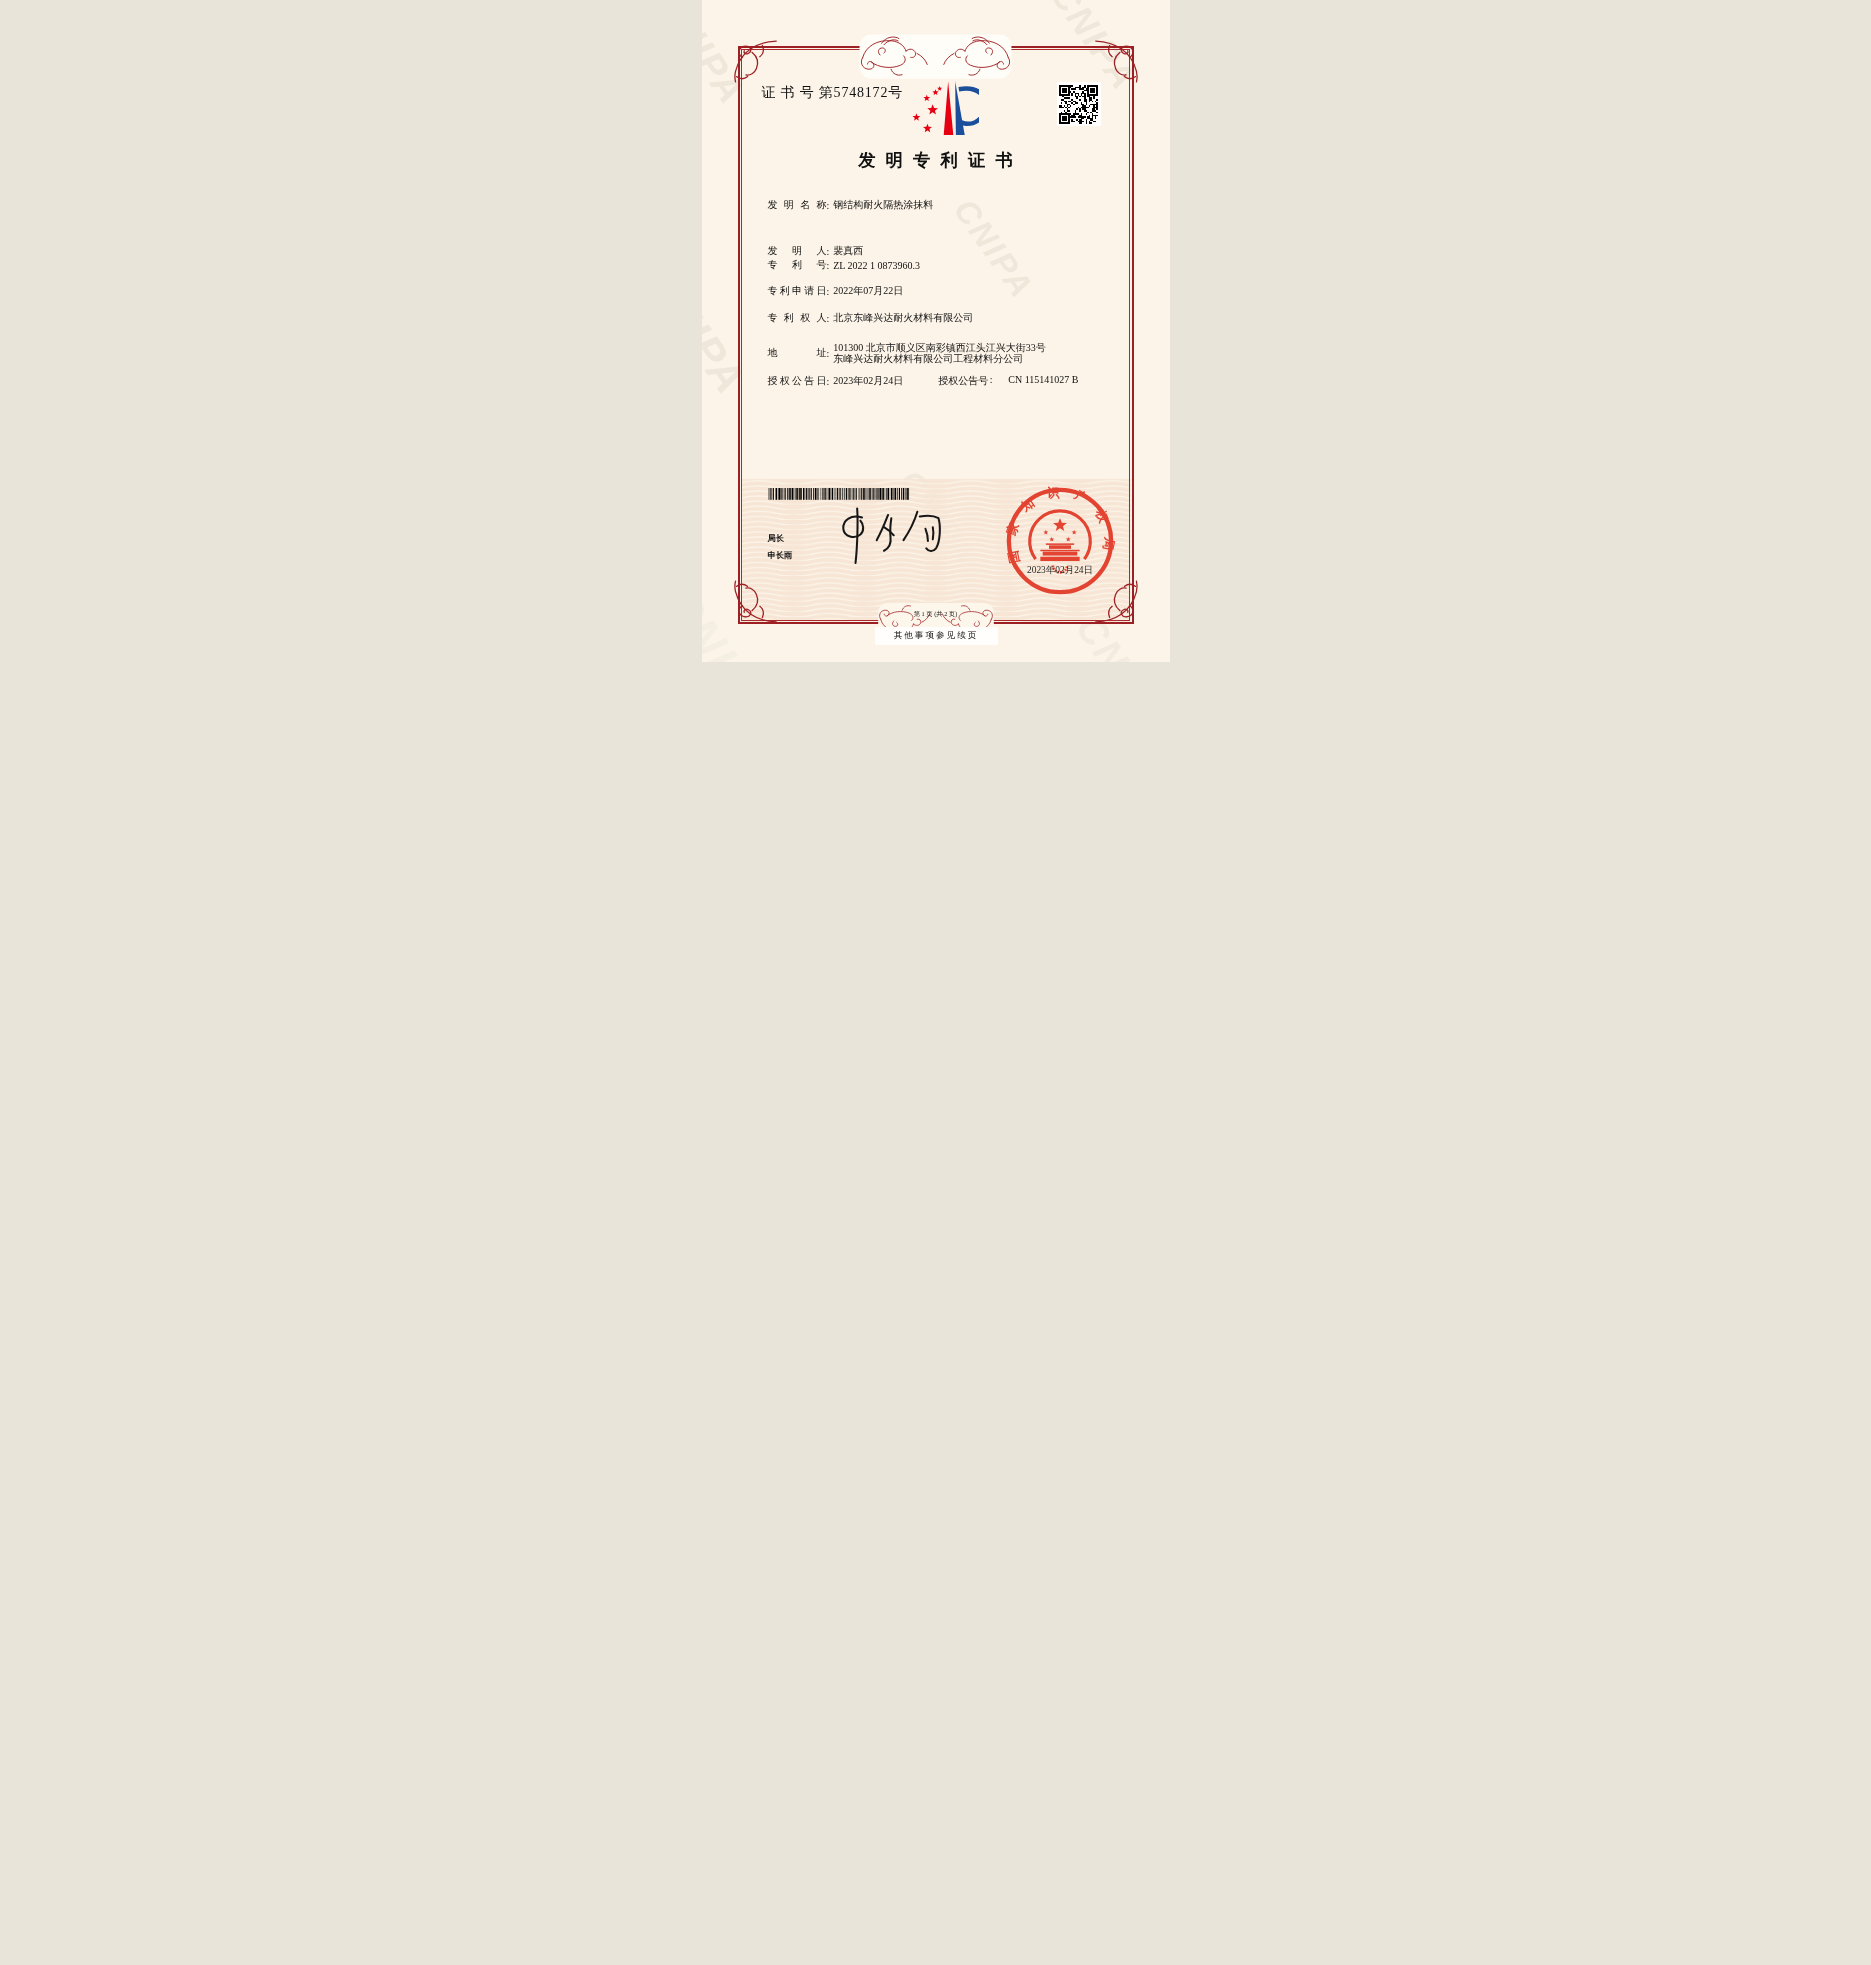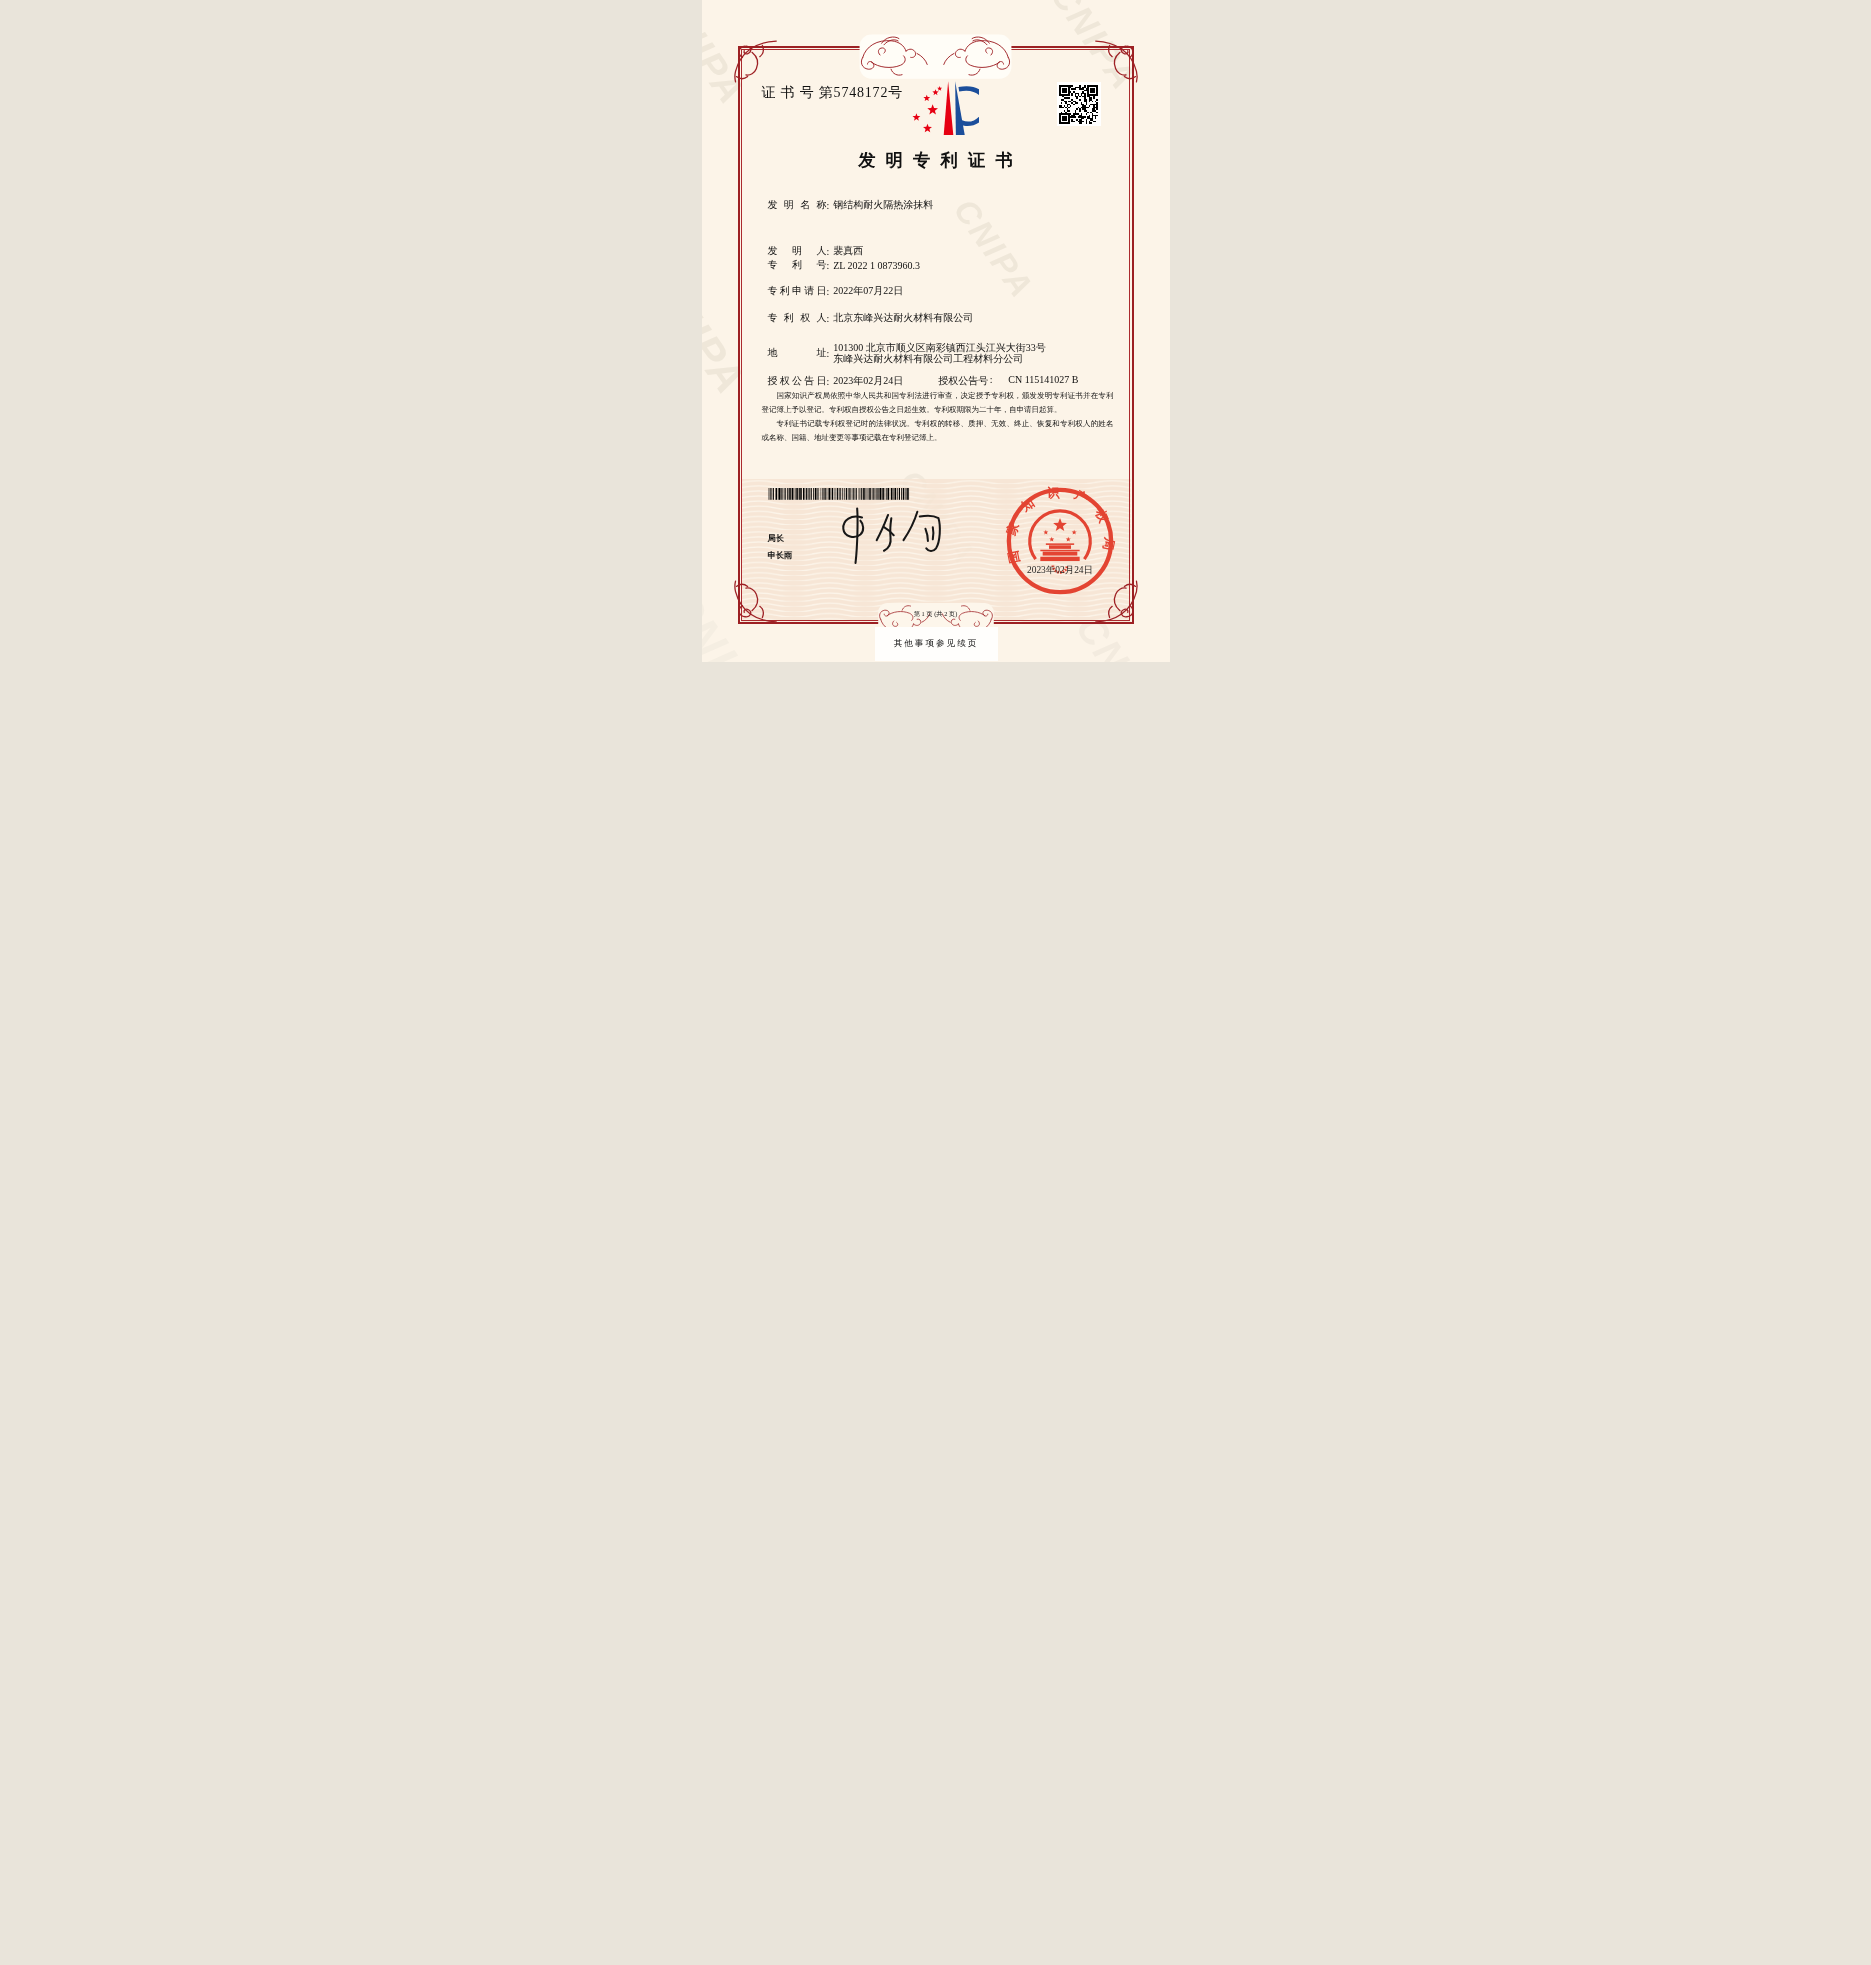--- a/index.html
+++ b/index.html
@@ -60,21 +60,21 @@
   .body-text p{margin:0;text-indent:2em;}
   
   .barcode{position:absolute;left:66px;top:488px;z-index:5;}
   .signer{position:absolute;left:66px;z-index:6;
           font-family:"Liberation Sans","DejaVu Sans",sans-serif;font-weight:bold;font-size:8.3px;}
   .signer-title{top:533px;} .signer-name{top:550px;}
   .signature{position:absolute;left:121px;top:506px;z-index:6;}
   .seal{position:absolute;left:299px;top:482px;z-index:6;opacity:.94;}
   
   .page-info{position:absolute;left:0;top:610px;width:100%;text-align:center;z-index:5;font-size:6.3px;}
-  .cont-box{position:absolute;left:173px;top:627px;width:123px;height:34px;background:#fffefc;
+  .cont-box{position:absolute;left:173px;top:627px;width:123px;height:18px;background:#fffefc;
             z-index:5;display:flex;align-items:center;justify-content:center;}
   .cont-note{font-size:8.6px;letter-spacing:2px;}
 </style>
 </head>
 <body>
 
 <div class="page">
 
   <span class="wm wm-1">CNIPA</span>
   <span class="wm wm-2">CNIPA</span>
@@ -500,24 +500,20 @@
     <span class="flabel">授权公告日</span>
       <span class="fcolon">:</span>
     <span class="fvalue">2023年02月24日</span>
     <span class="grant-pair2">
       <span class="flabel2">授权公告号</span>
         <span class="fcolon">:</span>
       <span class="fvalue">CN 115141027 B</span>
     </span>
   </div>
 
-  <div class="body-text">
-    <p>国家知识产权局依照中华人民共和国专利法进行审查，决定授予专利权，颁发发明专利证书并在专利登记簿上予以登记。专利权自授权公告之日起生效。专利权期限为二十年，自申请日起算。</p>
-    <p>专利证书记载专利权登记时的法律状况。专利权的转移、质押、无效、终止、恢复和专利权人的姓名或名称、国籍、地址变更等事项记载在专利登记簿上。</p>
-  </div>
 
   <svg id="barcode" class="barcode" width="143" height="11.8" fill="#000" viewBox="0 0 364 30">
       <rect x="0" y="0" width="1" height="30"></rect>
       <rect x="3" y="0" width="1" height="30"></rect>
       <rect x="6" y="0" width="3" height="30"></rect>
       <rect x="12" y="0" width="3" height="30"></rect>
       <rect x="18" y="0" width="1" height="30"></rect>
       <rect x="20" y="0" width="3" height="30"></rect>
       <rect x="25" y="0" width="2" height="30"></rect>
       <rect x="28" y="0" width="4" height="30"></rect>

